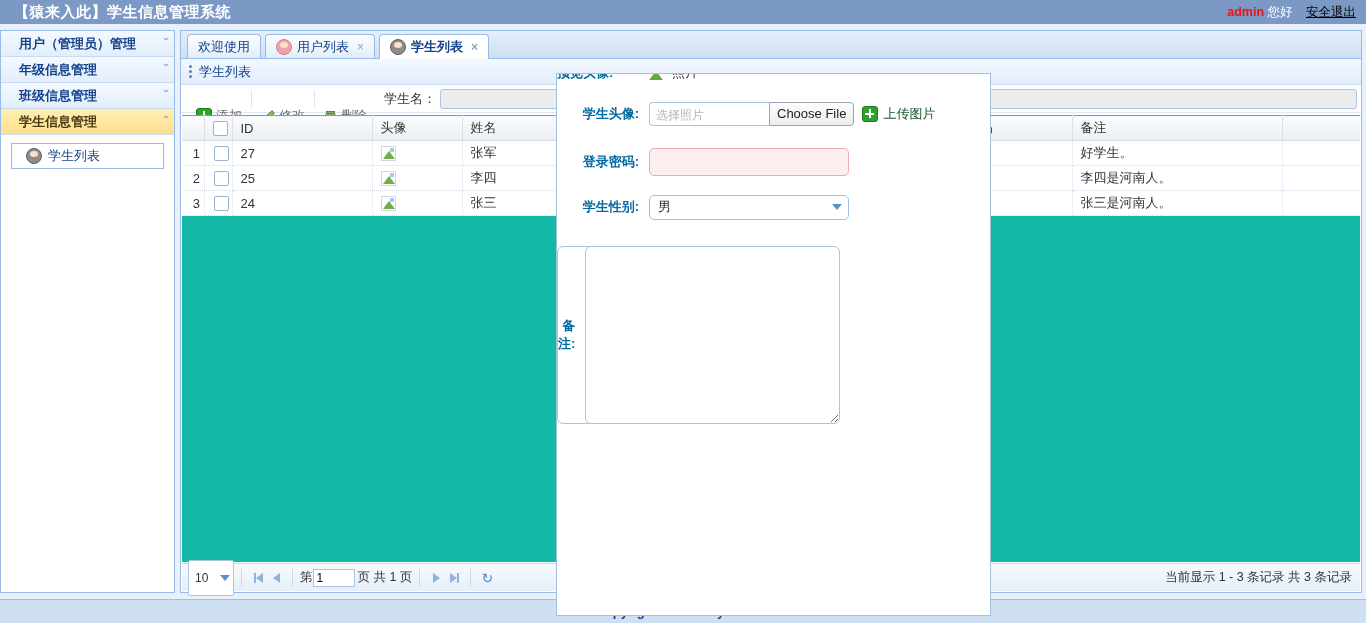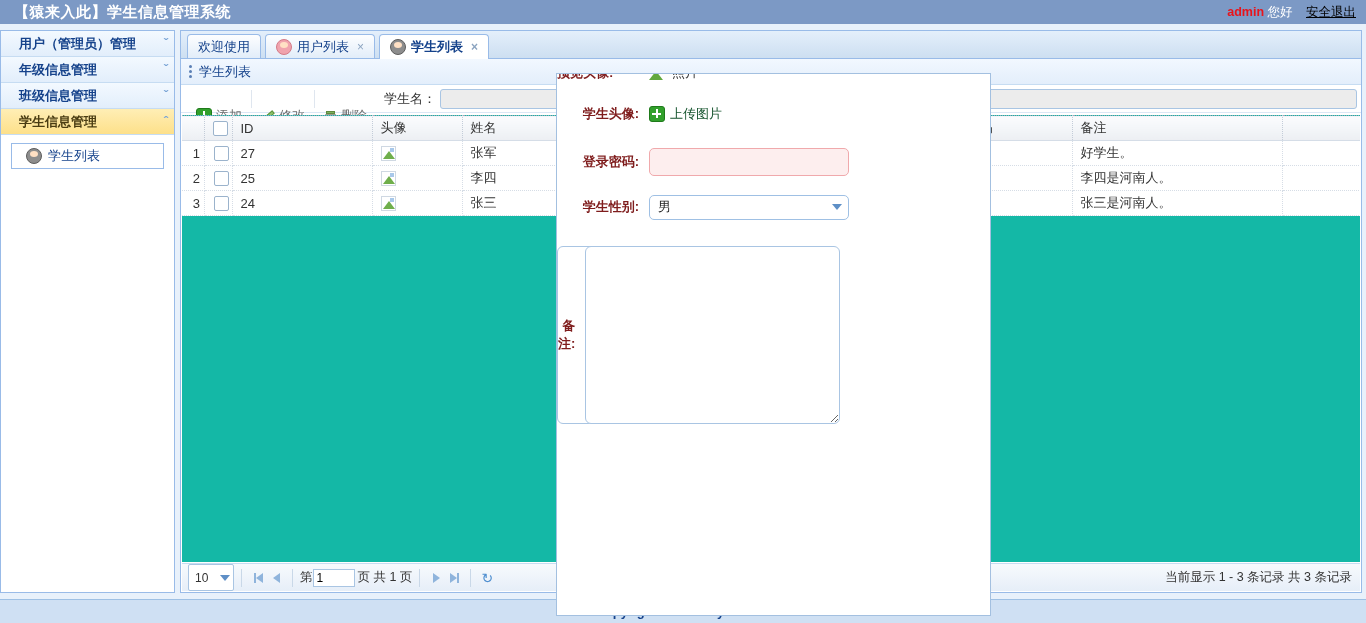--- a/index.html
+++ b/index.html
@@ -125,42 +125,42 @@
   }
 
   
   .pager{
     position:absolute;left:1px;right:1px;bottom:1px;height:28px;
     background:linear-gradient(#f7fafd,#e6eef8);border-top:1px solid #c6dcf2;
     display:flex;align-items:center;padding:0 8px 0 6px;box-sizing:border-box;
     font-size:12.5px;color:#333;
   }
   .pgsel{
-    width:46px;height:27px;border:1px solid #a9c5e3;background:#fff;border-radius:2px;
+    width:46px;height:36px;border:1px solid #a9c5e3;background:#fff;border-radius:2px;
     display:flex;align-items:center;justify-content:space-between;padding:0 3px 0 6px;
     box-sizing:border-box;font-size:12px;cursor:pointer;
   }
   .pgsep{width:1px;height:18px;background:#c9d8e8;margin:0 7px;}
   .navbtn{width:18px;height:18px;display:flex;align-items:center;justify-content:center;cursor:pointer;}
   .tri{width:0;height:0;border-top:5px solid transparent;border-bottom:5px solid transparent;}
   .tri.l{border-right:7px solid #8fb4dc;}
   .tri.r{border-left:7px solid #8fb4dc;}
   .bar{width:2px;height:10px;background:#8fb4dc;}
   .pinput{width:42px;height:18px;border:1px solid #a9c5e3;background:#fff;box-sizing:border-box;font-size:12px;padding-left:3px;line-height:18px;}
   .refresh{color:#4f8fd0;font-size:14px;cursor:pointer;}
   .pgright{margin-left:auto;font-size:12.5px;color:#333;}
 
   
   .dialog{
     position:absolute;left:556px;top:49px;width:435px;height:543px;
     background:#fff;border:1px solid #a3c0e0;box-sizing:border-box;overflow:hidden;z-index:50;
   }
   .dlg-inner{position:absolute;left:0;top:-18px;width:100%;}
   .frow{display:flex;align-items:center;min-height:48px;}
-  .flabel{width:92px;text-align:right;padding-right:10px;font-size:13px;color:#7f1d1d;font-weight:bold;box-sizing:border-box;}
+  .flabel{width:92px;text-align:right;padding-right:10px;font-size:13px;color:#0369a1;font-weight:bold;box-sizing:border-box;}
   .fctl{flex:1;display:flex;align-items:center;gap:8px;}
   .inp-req{
     width:200px;height:28px;border:1px solid #f0a9ac;background:#fdeeee;
     border-radius:5px;box-sizing:border-box;
   }
   .filebox{display:flex;align-items:center;}
   .fileinput{
     width:120px;height:24px;border:1px solid #a9c5e3;border-right:none;background:#fff;
     border-radius:4px 0 0 4px;box-sizing:border-box;font-size:12px;color:#b5b5b5;
     line-height:24px;padding-left:6px;
@@ -421,20 +421,24 @@
         <div class="flabel clipped">预览头像:</div>
         <div class="fctl clipped">
           <span class="photoicon"></span>
           <span>照片</span>
         </div>
       </div>
 
       <div class="frow">
         <div class="flabel">学生头像:</div>
         <div class="fctl">
+          <div class="filebox">
+            <div class="fileinput">选择照片</div>
+            <div class="filebtn">Choose File</div>
+          </div>
           <div class="uploadlink">
             <span class="plus"></span>
             <span>上传图片</span>
           </div>
         </div>
       </div>
 
 
       <div class="frow">
         <div class="flabel">登录密码:</div>

